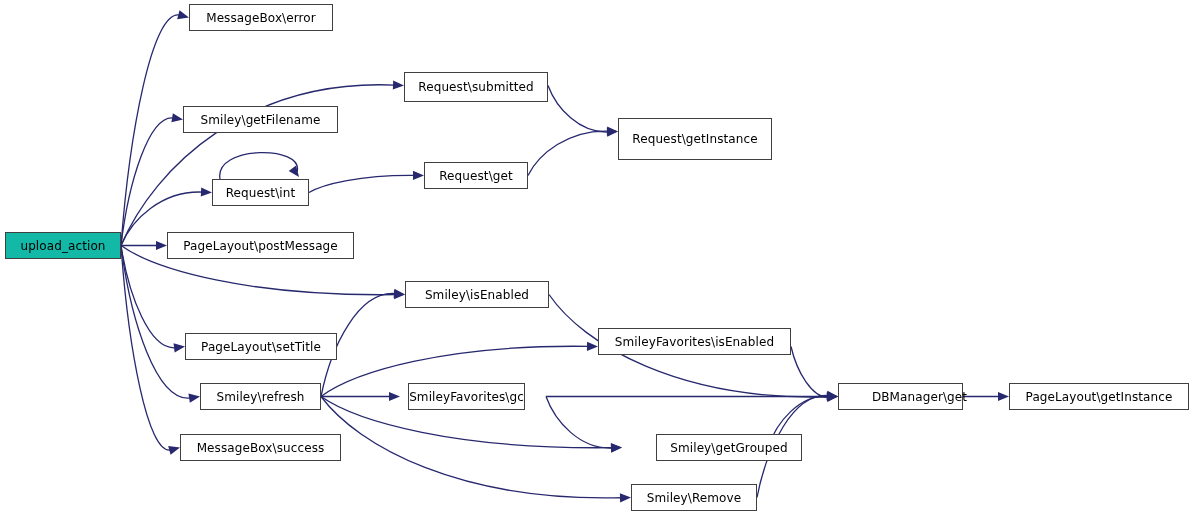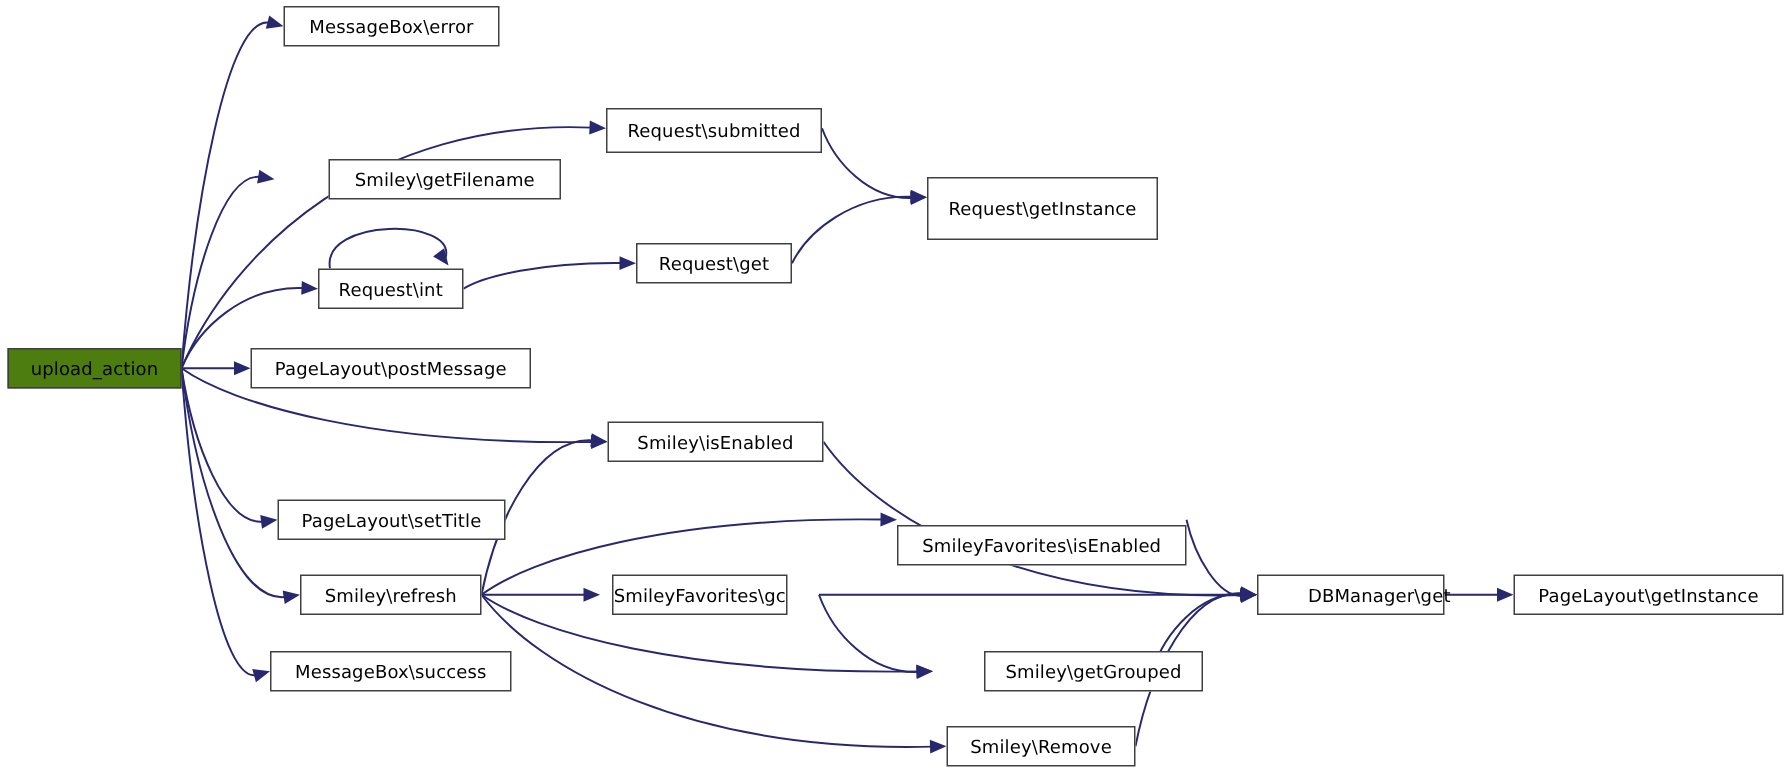--- a/index.html
+++ b/index.html
@@ -31,21 +31,21 @@
     color: #000000;
     font-size: 12px;
     line-height: 1;
     display: flex;
     align-items: center;
     justify-content: center;
     white-space: nowrap;
     letter-spacing: 0.1px;
   }
   .node.current {
-    background: #4d7c0f;
+    background: #14b8a6;
     border-color: #404040;
   }
   .node-label {
     display: block;
     padding: 0 6px;
   }
 </style>
 </head>
 <body>
 
@@ -105,42 +105,42 @@
   <div id="node-layer">
       <div class="node current" style="left: 5px; top: 232px; width: 116px; height: 27px;">
         <span class="node-label">upload_action</span>
       </div>
       <div class="node" style="left: 189px; top: 4px; width: 144px; height: 27px;">
         <span class="node-label">MessageBox\error</span>
       </div>
       <div class="node" style="left: 404px; top: 72px; width: 144px; height: 30px;">
         <span class="node-label">Request\submitted</span>
       </div>
-      <div class="node" style="left: 183px; top: 106px; width: 155px; height: 27px; margin-left: 36px;">
+      <div class="node" style="left: 183px; top: 106px; width: 155px; height: 27px;">
         <span class="node-label">Smiley\getFilename</span>
       </div>
       <div class="node" style="left: 618px; top: 118px; width: 154px; height: 42px;">
         <span class="node-label">Request\getInstance</span>
       </div>
       <div class="node" style="left: 424px; top: 162px; width: 104px; height: 27px;">
         <span class="node-label">Request\get</span>
       </div>
       <div class="node" style="left: 212px; top: 179px; width: 97px; height: 27px;">
         <span class="node-label">Request\int</span>
       </div>
       <div class="node" style="left: 167px; top: 232px; width: 187px; height: 27px;">
         <span class="node-label">PageLayout\postMessage</span>
       </div>
       <div class="node" style="left: 405px; top: 281px; width: 144px; height: 27px;">
         <span class="node-label">Smiley\isEnabled</span>
       </div>
       <div class="node" style="left: 185px; top: 333px; width: 152px; height: 27px;">
         <span class="node-label">PageLayout\setTitle</span>
       </div>
-      <div class="node" style="left: 598px; top: 350px; width: 193px; height: 27px;">
+      <div class="node" style="left: 598px; top: 328px; width: 193px; height: 27px;">
         <span class="node-label">SmileyFavorites\isEnabled</span>
       </div>
       <div class="node" style="left: 200px; top: 383px; width: 121px; height: 27px;">
         <span class="node-label">Smiley\refresh</span>
       </div>
       <div class="node" style="left: 408px; top: 383px; width: 117px; height: 27px;">
         <span class="node-label">SmileyFavorites\gc</span>
       </div>
       <div class="node" style="left: 838px; top: 383px; width: 125px; height: 27px; padding-left: 38px;">
         <span class="node-label">DBManager\get</span>

